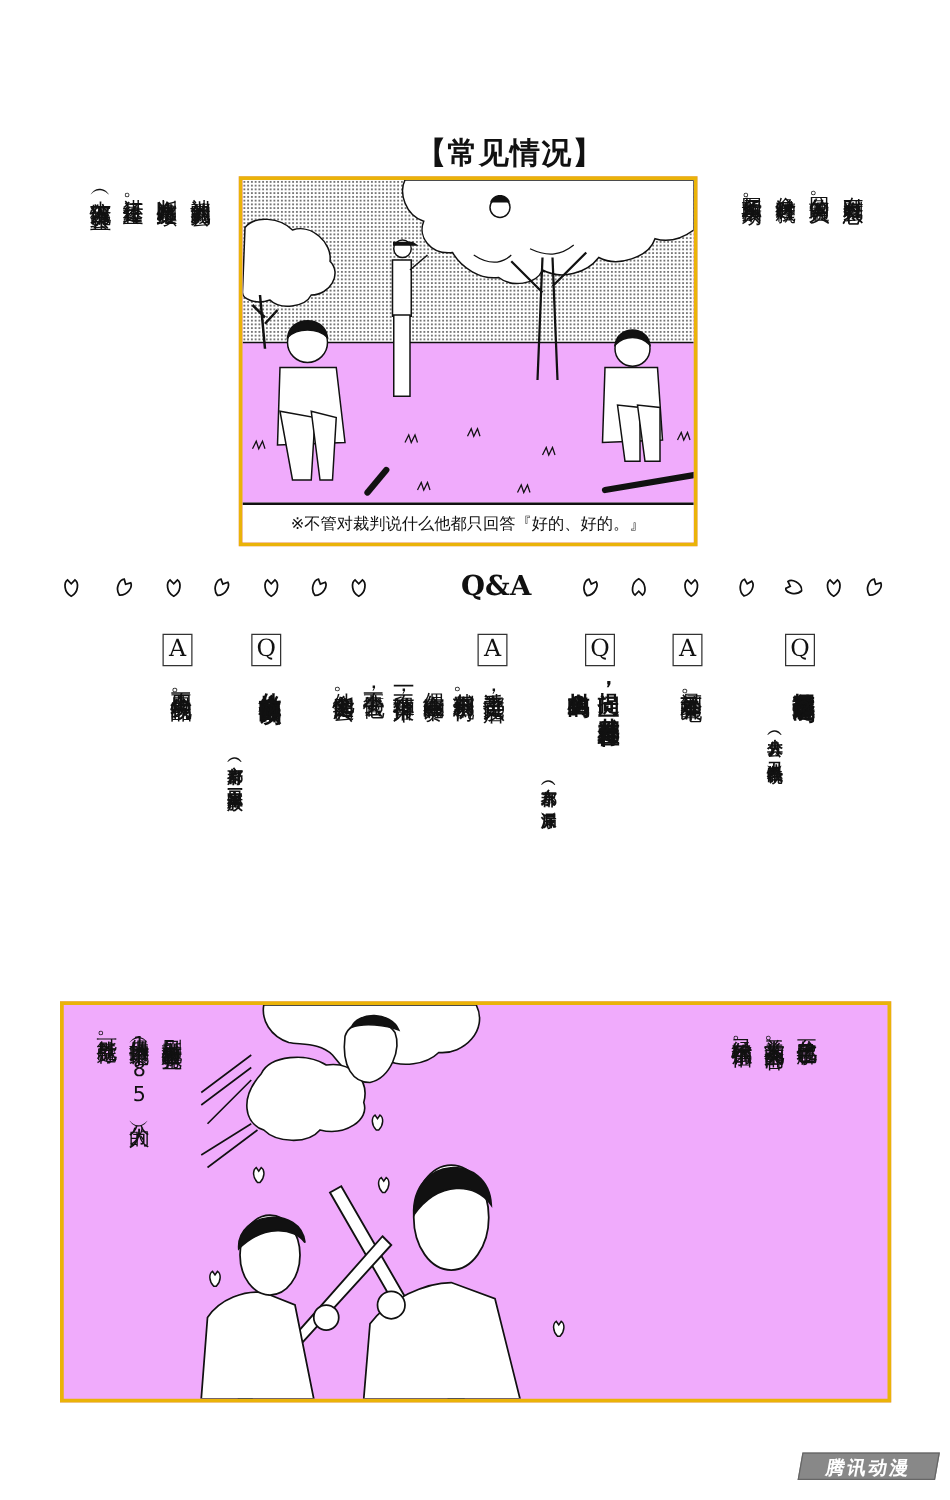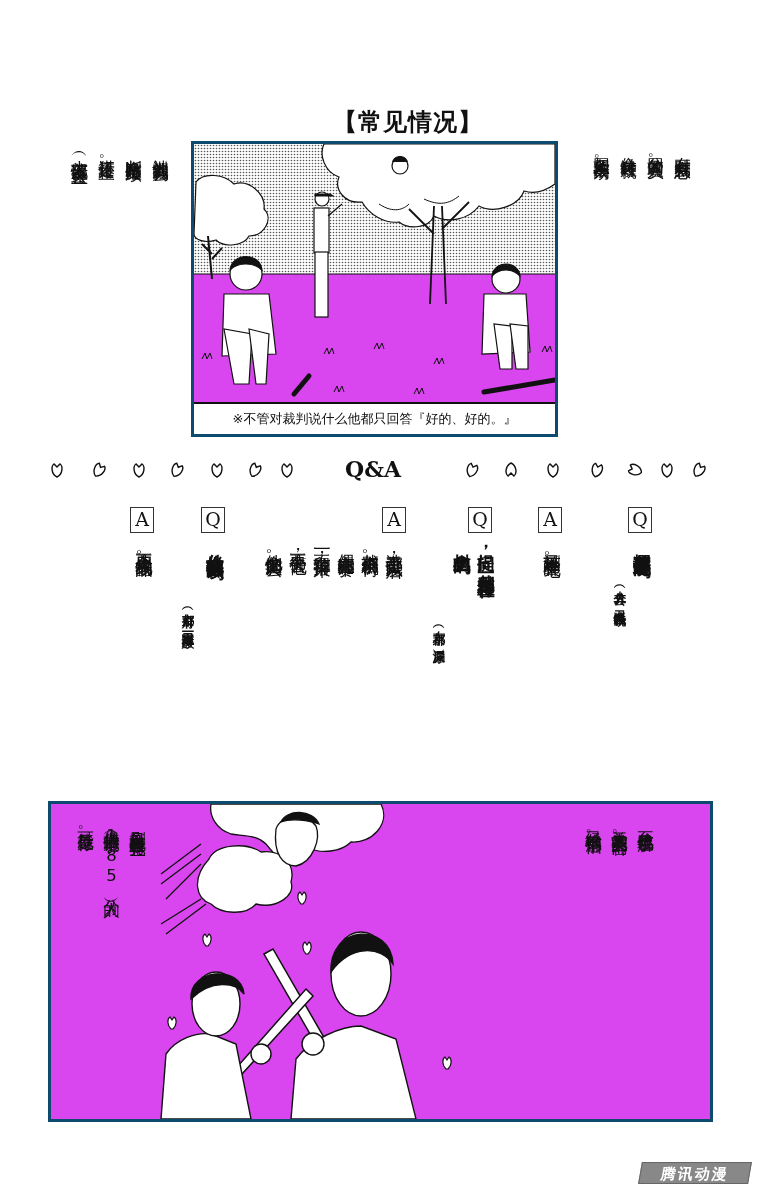--- a/index.html
+++ b/index.html
@@ -15,38 +15,38 @@
     letter-spacing: 1px;
   }
   .vcol { display: block; }
 
   
   .section-title {
     position: absolute; left: 300px; top: 106px; width: 160px; text-align: center;
     font-size: 24px; font-weight: bold; letter-spacing: 1px; margin-left: 28px;
   }
   .panel {
-    position: absolute; border: 3px solid #0c4a6e; background: #d946ef; overflow: hidden;
+    position: absolute; border: 3px solid #eab308; background: #f0abfc; overflow: hidden;
   }
   .panel-top { left: 191px; top: 141px; width: 367px; height: 296px; }
   .scene { position: absolute; left: 0; top: 0; width: 361px; height: 258px; }
   .caption-strip {
     position: absolute; left: 0; bottom: 0; width: 100%; height: 32px;
     border-top: 2px solid #111; background: #fff;
     font-size: 13px; display: flex; align-items: center; justify-content: center;
   }
 
   .side-note-right { left: 588px; top: 144px; font-size: 16.5px; line-height: 27px; }
   .side-note-left { left: 66px; top: 146px; font-size: 16.5px; line-height: 27px; }
   .side-note-left .paren { font-size: 17px; }
 
   
   .qa-row { position: absolute; left: 40px; top: 456px; width: 680px; height: 30px; }
   .qa-title {
-    position: absolute; left: 305px; top: 0; width: 80px; text-align: left;
+    position: absolute; left: 305px; top: 0; width: 80px; text-align: right;
     font-family: "DejaVu Serif", serif; font-weight: bold; font-size: 22px;
   }
   .petal { position: absolute; top: 6px; width: 14px; height: 16px; }
 
   
   .qa-badge {
     position: absolute; width: 24px; height: 26px; border: 1.5px solid #333;
     font-family: "DejaVu Serif", serif; font-size: 19px; text-align: center; line-height: 23px;
     background: #fff;
   }

